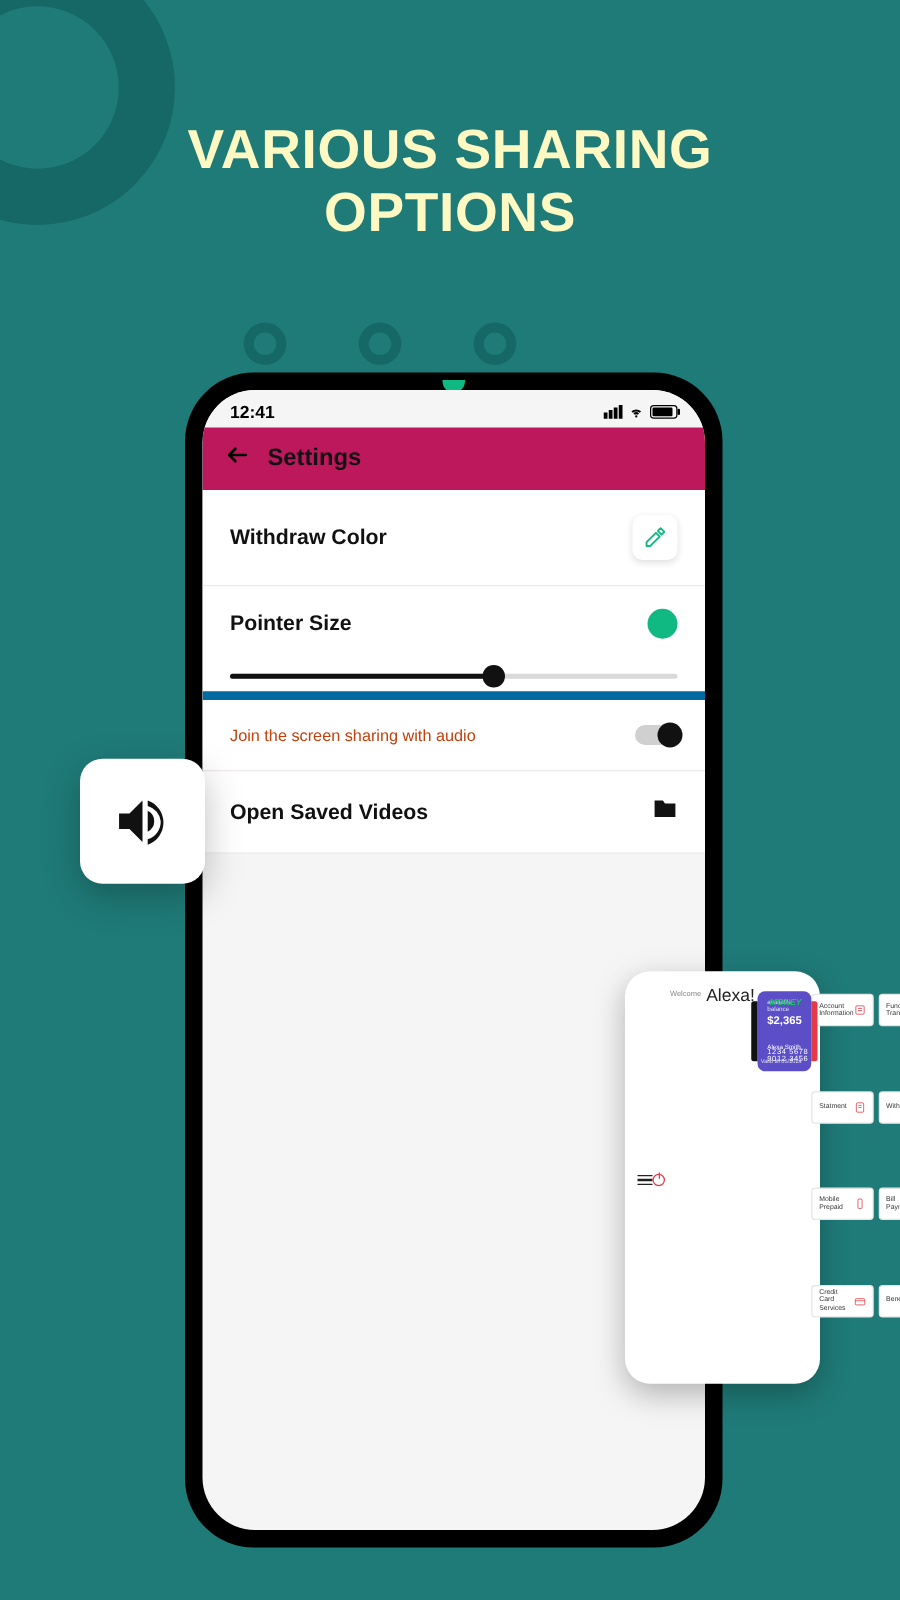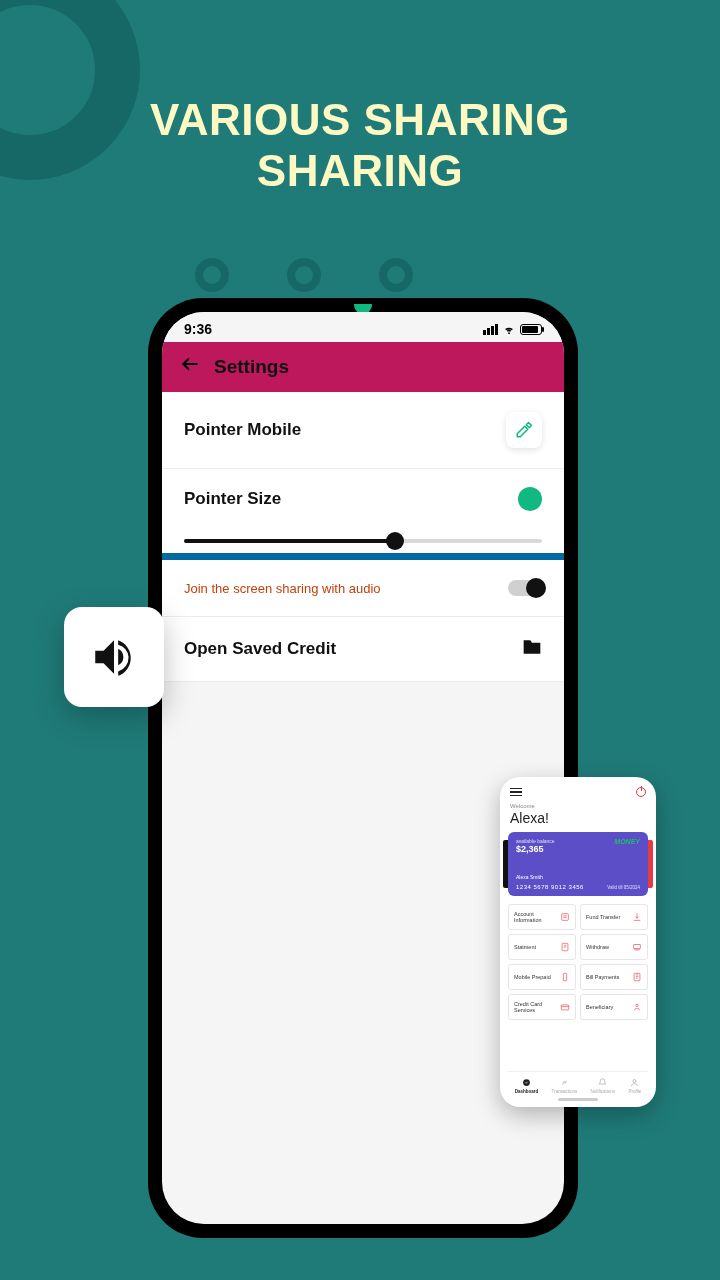--- a/index.html
+++ b/index.html
@@ -172,21 +172,21 @@
     top: 777px;
     left: 500px;
     width: 156px;
     height: 330px;
     background: #fff;
     border-radius: 20px;
     box-shadow: 0 8px 25px rgba(0,0,0,0.28);
     padding: 10px 8px 6px;
     font-size: 7px;
     color: #222;
-    display:flex;flex-direction:column;
+    display:flex;flex-direction:row;
   }
   .mini-header { display:flex; justify-content:space-between; align-items:center; padding: 0 2px;}
   .mini-ham { display:flex;flex-direction:column;gap:2px;}
   .mini-ham i{width:12px;height:1.5px;background:#222;}
   .mini-power{ width:10px;height:10px;border:1.5px solid #e63946;border-radius:50%;position:relative;}
   .mini-power::after{content:'';position:absolute;top:-2px;left:3.5px;width:1.5px;height:5px;background:#e63946;}
   .mini-welcome { font-size: 6px; color:#888; margin-top:6px; padding:0 2px;}
   .mini-name { font-size: 14px; font-weight:400; padding:0 2px; margin-top:1px;}
   .mini-card {
     margin-top: 6px;
@@ -238,29 +238,29 @@
 
 <div class="bg-ring"></div>
 <div class="bg-dots">
     <span></span>
     <span></span>
     <span></span>
   </div>
 
 <div class="promo-title">
   <div>VARIOUS SHARING</div>
-  <div>SHARING</div>
+  <div>OPTIONS</div>
 </div>
 
 <div class="phone">
   <div class="phone-notch-dot"></div>
   <div class="screen">
 
     <div class="status-bar">
-      <span>9:36</span>
+      <span>12:41</span>
       <span class="status-icons">
         <span class="bars">
             <i></i>
             <i></i>
             <i></i>
             <i></i>
           </span>
         <svg class="wifi" viewBox="0 0 24 24" fill="#000">
             <path d="M12 18a2 2 0 100 4 2 2 0 000-4zm-5-3.5l2.5 2.5a4 4 0 015 0L17 14.5a7.5 7.5 0 00-10 0zM3.5 11l2.5 2.5a11 11 0 0112 0L20.5 11a14.5 14.5 0 00-17 0z"></path>
           </svg>
@@ -276,21 +276,21 @@
             <line x1="20" y1="12" x2="4" y2="12"></line>
             <polyline points="10 18 4 12 10 6"></polyline>
           </svg>
       </span>
       <span class="title">Settings</span>
     </div>
 
     <div class="content">
 
       <div class="row">
-        <span class="row-label">Pointer Mobile</span>
+        <span class="row-label">Withdraw Color</span>
         <span class="picker-btn">
           <svg viewBox="0 0 24 24" fill="none" stroke="#10b981" stroke-width="2" stroke-linecap="round" stroke-linejoin="round">
               <path d="M18 2l4 4-3 3-4-4 3-3zM13 7l4 4L7 21H3v-4L13 7z"></path>
             </svg>
         </span>
       </div>
 
       <div class="slider-wrap">
         <div class="head">
           <span class="row-label">Pointer Size</span>
@@ -305,21 +305,21 @@
       <div class="row">
         <div>
           <div class="row-sub">Join the screen sharing with audio</div>
         </div>
         <div class="switch">
           <div class="knob"></div>
         </div>
       </div>
 
       <div class="row">
-        <span class="row-label">Open Saved Credit</span>
+        <span class="row-label">Open Saved Videos</span>
         <span class="folder-icon">
           <svg viewBox="0 0 24 24">
               <path d="M10 4H2v16h20V7H12l-2-3z"></path>
             </svg>
         </span>
       </div>
 
     </div>
   </div>
 </div>

